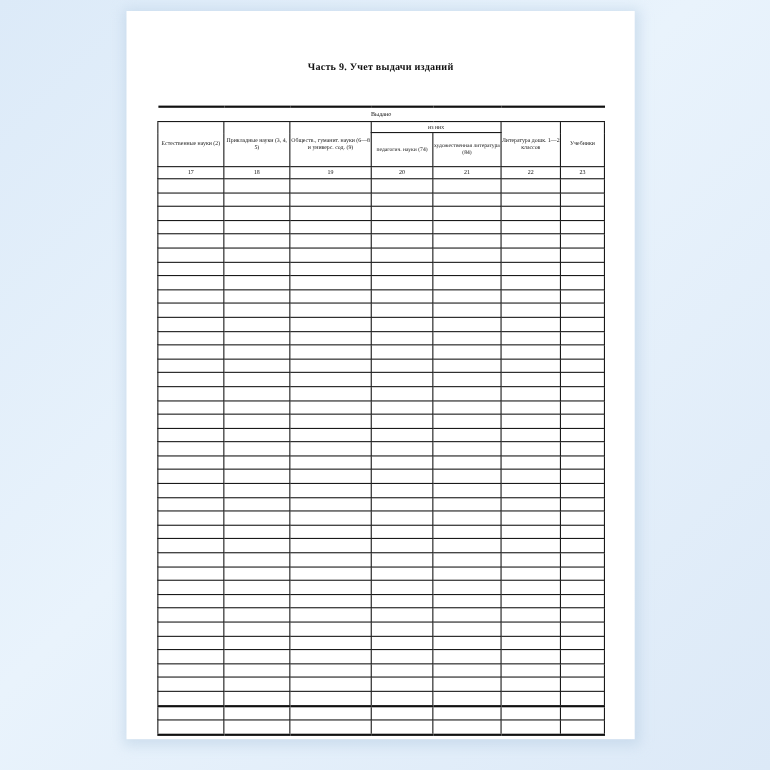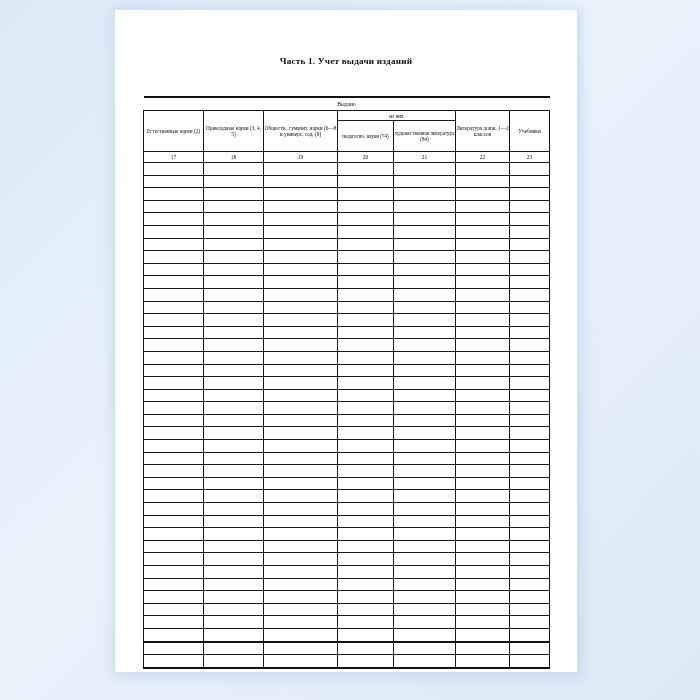--- a/index.html
+++ b/index.html
@@ -119,21 +119,21 @@
   .col-g { width: 40px; }
 </style>
 </head>
 <body>
 
 <div class="canvas">
   <div class="page-shadow"></div>
 
   <div class="page">
 
-    <div class="doc-title">Часть 1. Учет выдачи изданий</div>
+    <div class="doc-title">Часть 9. Учет выдачи изданий</div>
 
     <table class="ledger">
       <colgroup>
         <col class="col-a">
           <col class="col-b">
           <col class="col-c">
         <col class="col-d">
           <col class="col-e">
           <col class="col-f">
           <col class="col-g">

